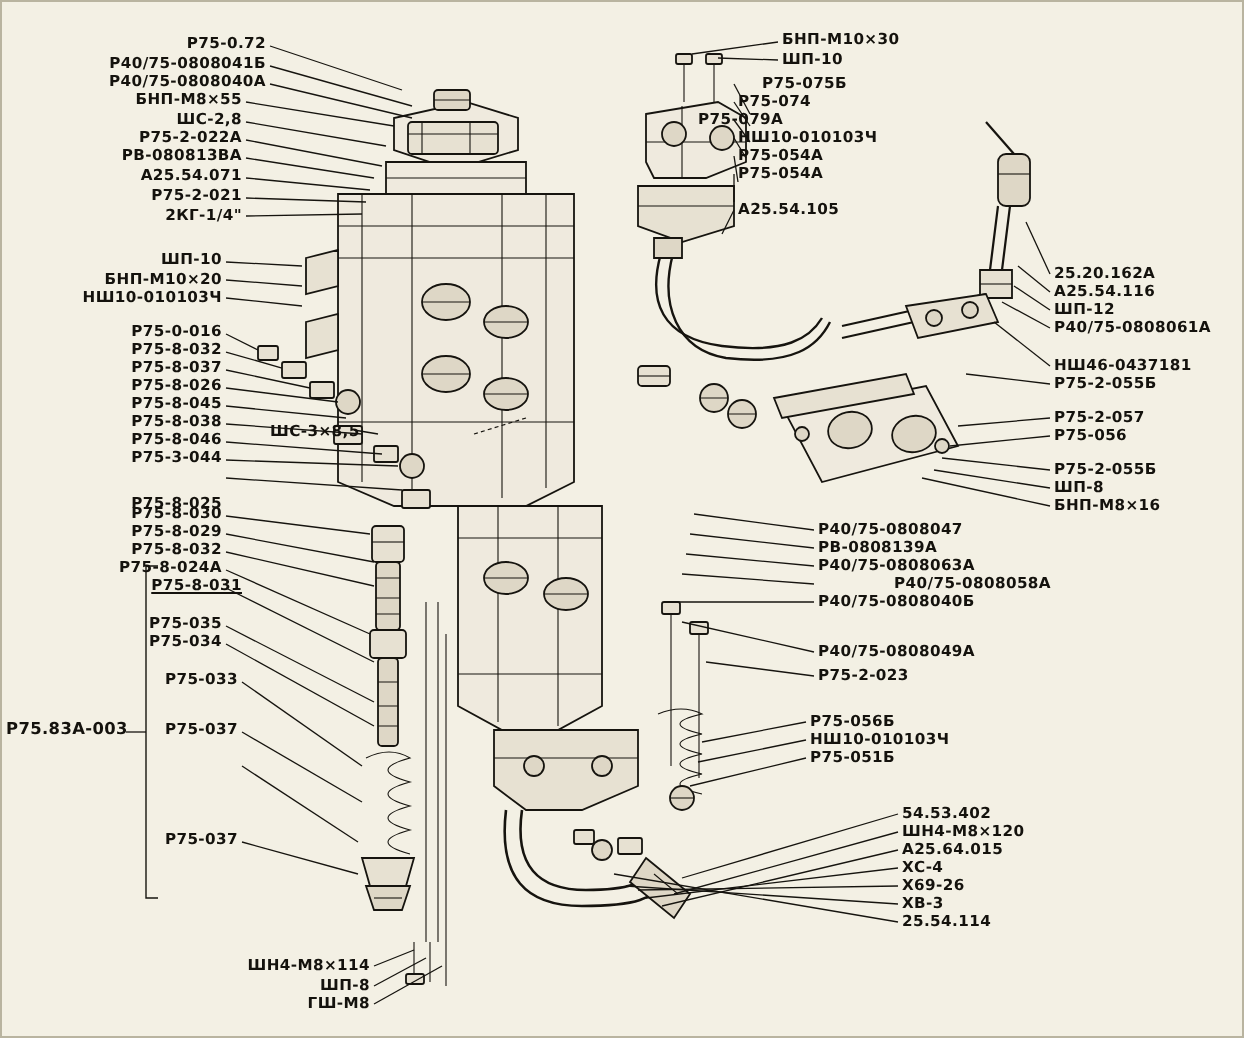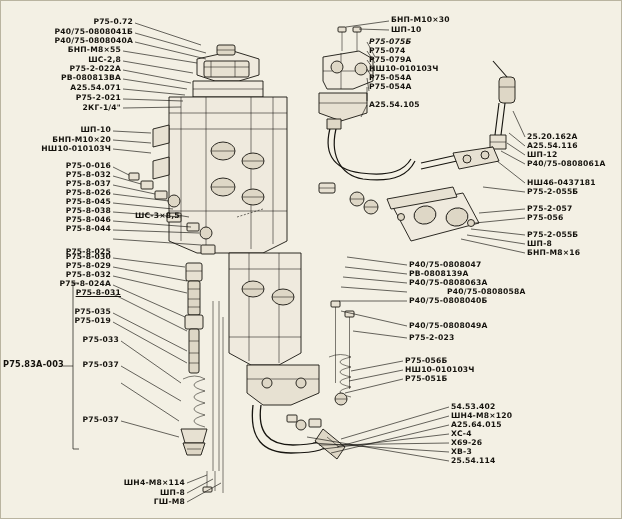--- a/index.html
+++ b/index.html
@@ -340,42 +340,42 @@
   <div class="lbl r" style="left:48px;  top:124px; width:62px;">ШП-10</div>
   <div class="lbl r" style="left:18px;  top:134px; width:92px;">БНП-М10×20</div>
   <div class="lbl r" style="left:14px;  top:143px; width:96px;">НШ10-010103Ч</div>
   <div class="lbl r" style="left:40px;  top:160px; width:70px;">Р75-0-016</div>
   <div class="lbl r" style="left:40px;  top:169px; width:70px;">Р75-8-032</div>
   <div class="lbl r" style="left:40px;  top:178px; width:70px;">Р75-8-037</div>
   <div class="lbl r" style="left:40px;  top:187px; width:70px;">Р75-8-026</div>
   <div class="lbl r" style="left:40px;  top:196px; width:70px;">Р75-8-045</div>
   <div class="lbl r" style="left:40px;  top:205px; width:70px;">Р75-8-038</div>
   <div class="lbl r" style="left:40px;  top:214px; width:70px;">Р75-8-046</div>
-  <div class="lbl r" style="left:40px;  top:223px; width:70px;">Р75-8-044</div>
+  <div class="lbl r" style="left:40px;  top:223px; width:70px;">Р75-3-044</div>
   <div class="lbl r" style="left:40px;  top:246px; width:70px;">Р75-8-025</div>
   <div class="lbl r" style="left:40px;  top:251px; width:70px;">Р75-8-030</div>
   <div class="lbl r" style="left:40px;  top:260px; width:70px;">Р75-8-029</div>
   <div class="lbl r" style="left:40px;  top:269px; width:70px;">Р75-8-032</div>
   <div class="lbl r" style="left:30px;  top:278px; width:80px;">Р75-8-024А</div>
   <div class="lbl r" style="left:50px;  top:287px; width:70px;text-decoration:underline;">Р75-8-031</div>
   <div class="lbl r" style="left:40px;  top:306px; width:70px;">Р75-035</div>
-  <div class="lbl r" style="left:40px;  top:315px; width:70px;">Р75-019</div>
+  <div class="lbl r" style="left:40px;  top:315px; width:70px;">Р75-034</div>
   <div class="lbl r" style="left:48px;  top:334px; width:70px;">Р75-033</div>
   <div class="lbl r" style="left:48px;  top:359px; width:70px;">Р75-037</div>
 
   <div class="lbl r" style="left:48px; top:414px; width:70px;">Р75-037</div>
 
   <div class="lbl r big" style="left:2px; top:359px; width:60px;">P75.83A-003</div>
 
   <div class="lbl" style="left:390px; top:14px;">БНП-М10×30</div>
   <div class="lbl" style="left:390px; top:24px;">ШП-10</div>
 
-  <div class="lbl" style="left:368px; top:36px;font-style:italic;">Р75-075Б</div>
+  <div class="lbl" style="left:380px; top:36px;">Р75-075Б</div>
   <div class="lbl" style="left:368px; top:45px;">Р75-074</div>
-  <div class="lbl" style="left:368px; top:54px;">Р75-079А</div>
+  <div class="lbl" style="left:348px; top:54px;">Р75-079А</div>
   <div class="lbl" style="left:368px; top:63px;">НШ10-010103Ч</div>
   <div class="lbl" style="left:368px; top:72px;">Р75-054А</div>
   <div class="lbl" style="left:368px; top:81px;">Р75-054А</div>
   <div class="lbl" style="left:368px; top:99px;">А25.54.105</div>
 
   <div class="lbl" style="left:526px; top:131px;">25.20.162А</div>
   <div class="lbl" style="left:526px; top:140px;">А25.54.116</div>
   <div class="lbl" style="left:526px; top:149px;">ШП-12</div>
   <div class="lbl" style="left:526px; top:158px;">Р40/75-0808061А</div>
   <div class="lbl" style="left:526px; top:177px;">НШ46-0437181</div>

